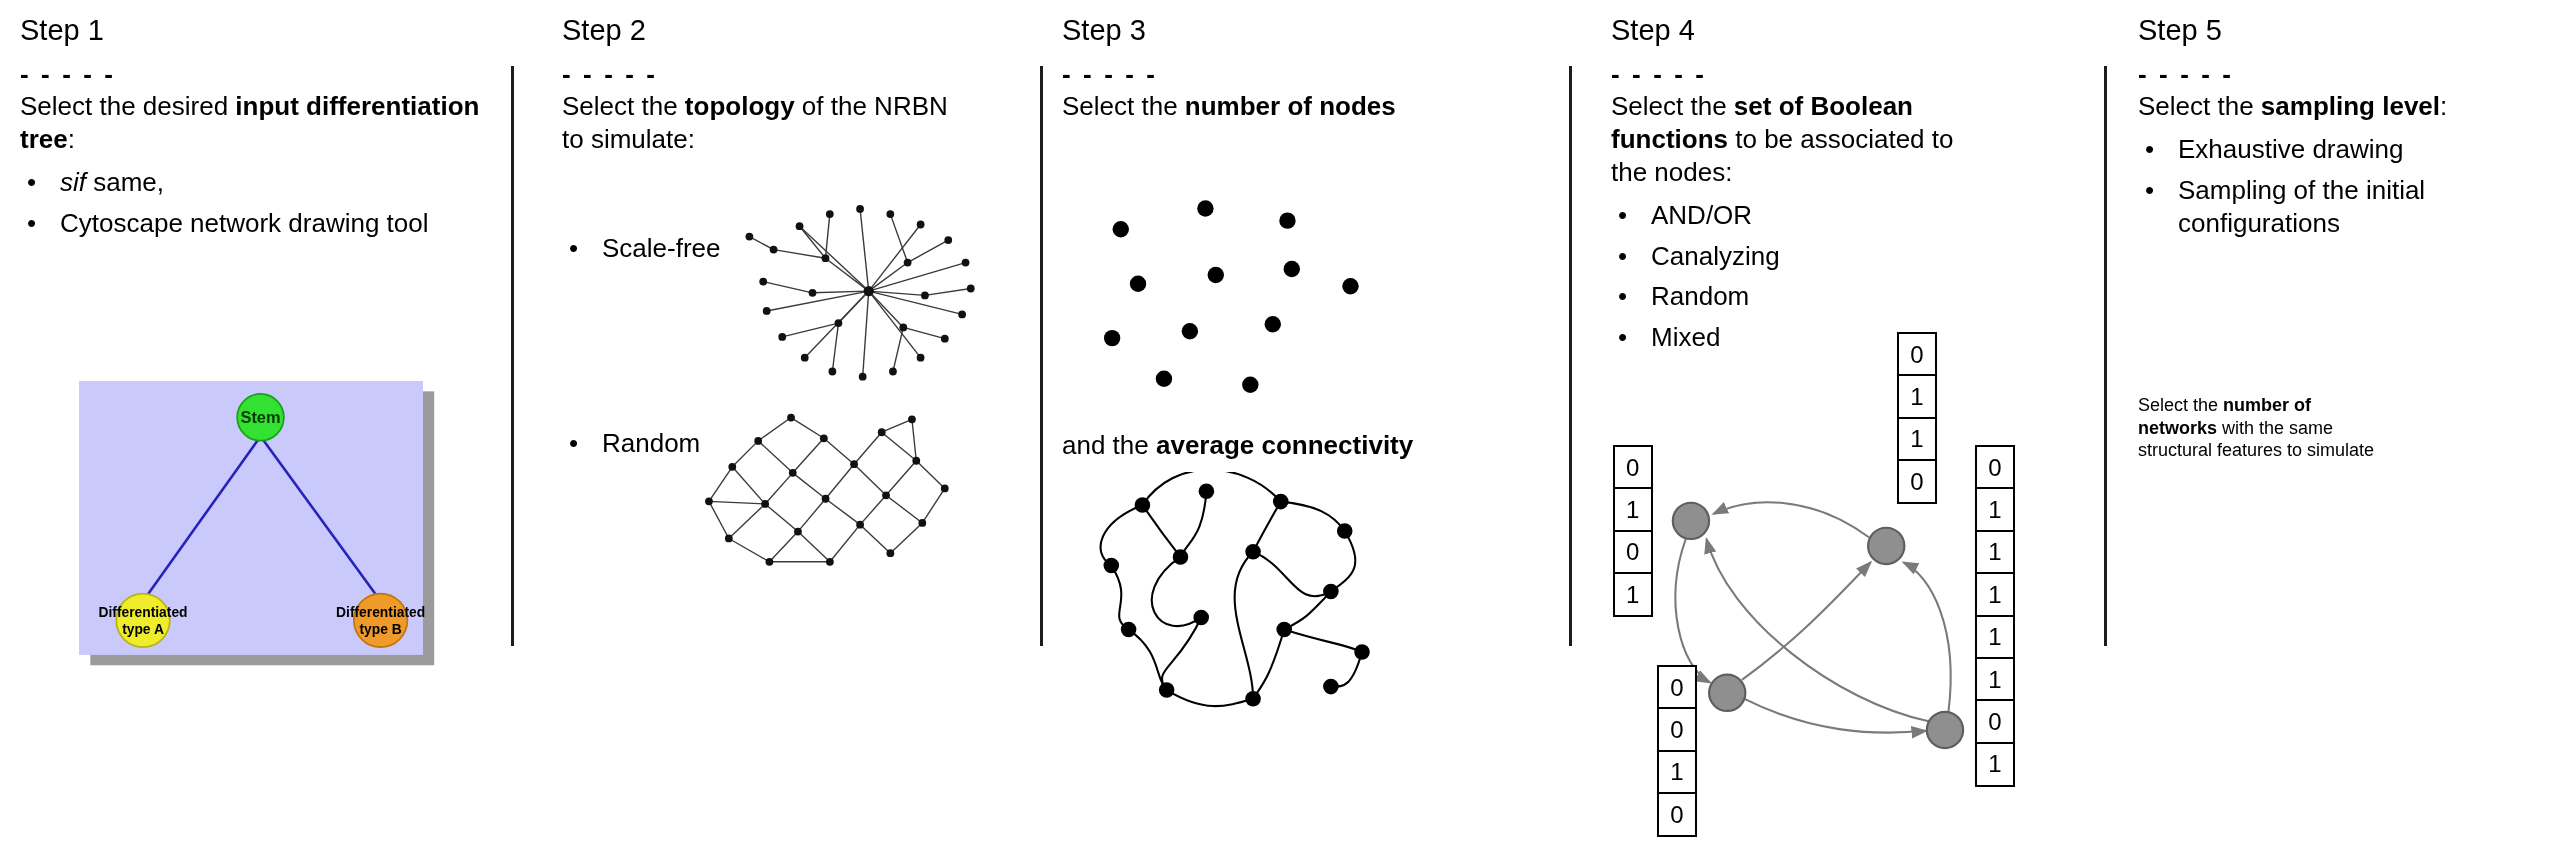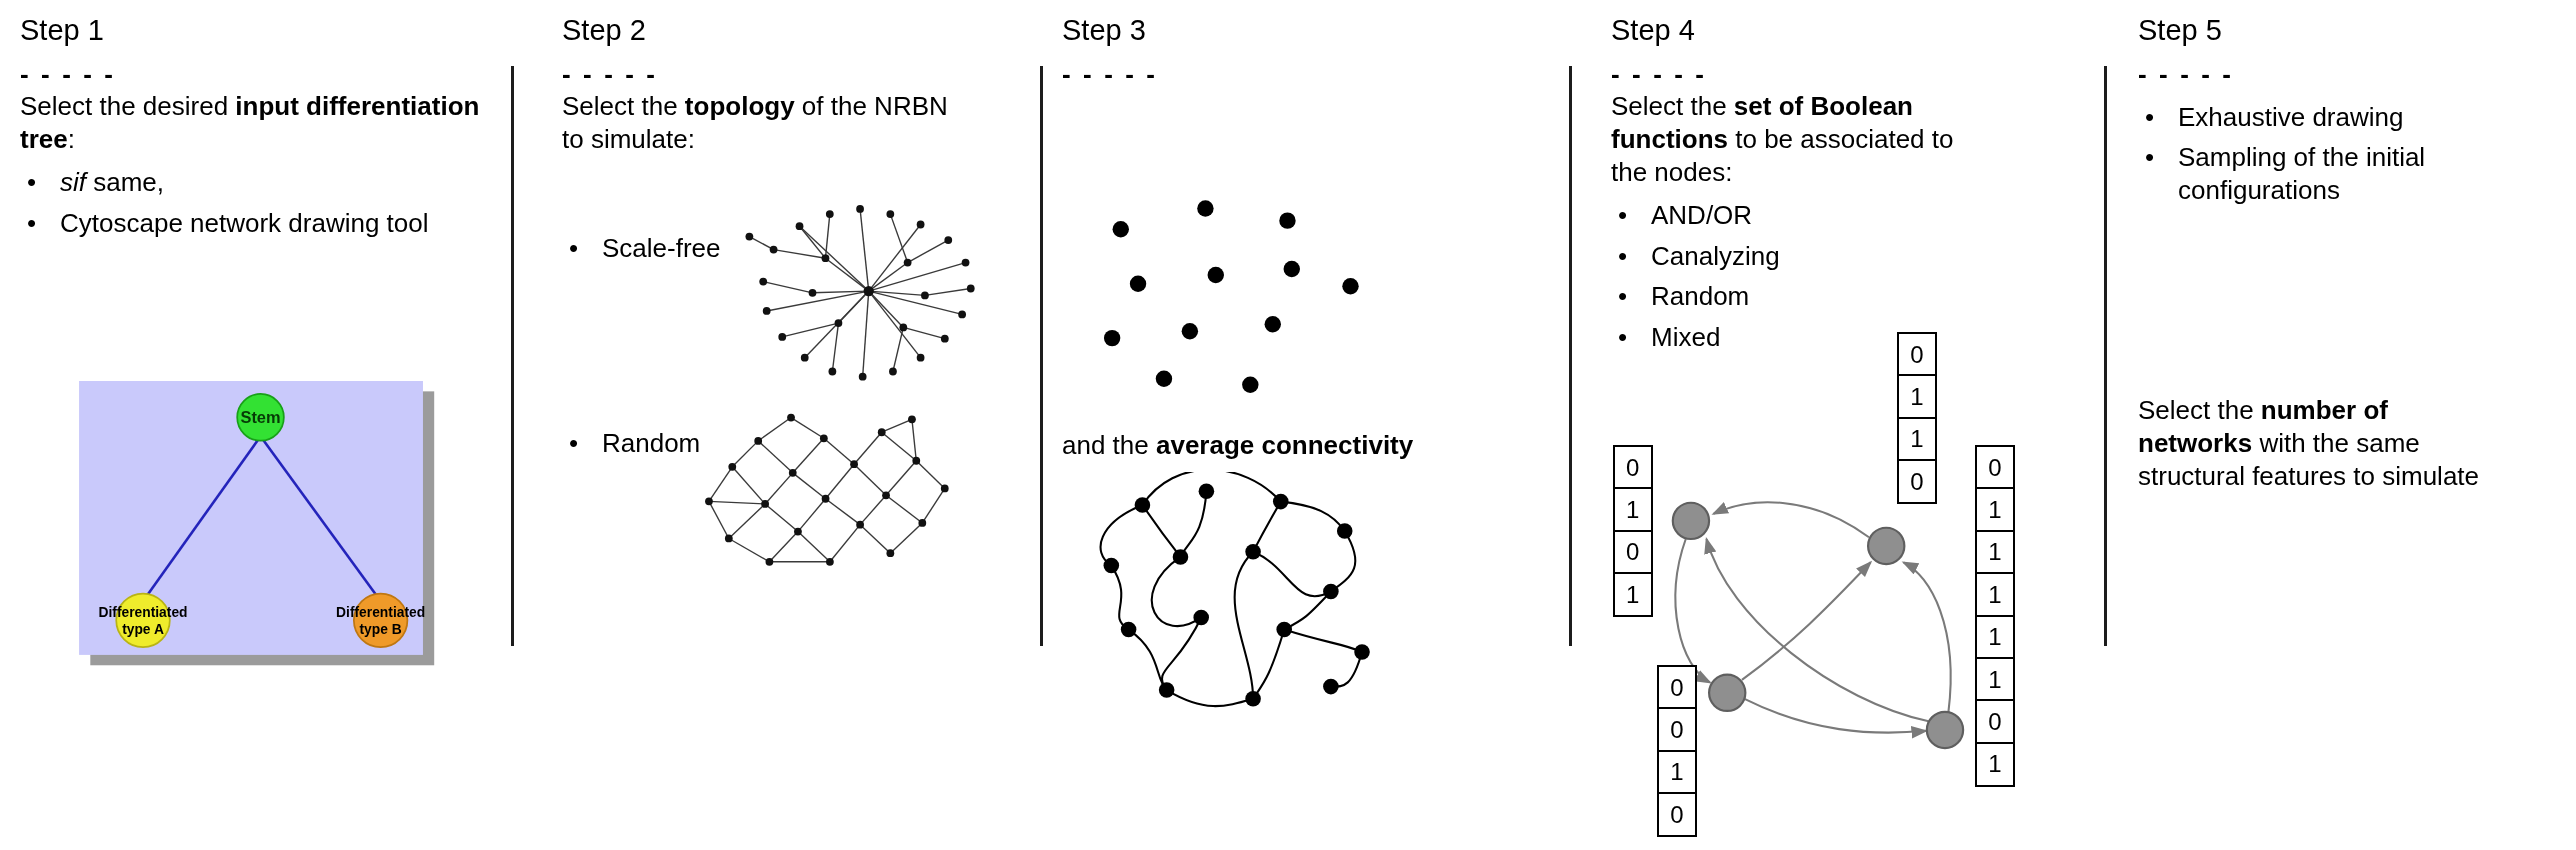--- a/index.html
+++ b/index.html
@@ -13,21 +13,21 @@
   .intro { font-size: 26px; line-height: 1.26; }
   .bullets { list-style: none; margin-top: 10.4px; }
   .bullets li { display: flex; font-size: 26px; line-height: 1.26; margin-top: 7.8px; }
   .dot { width: 40px; padding-left: 7px; flex: none; }
   .btext { flex: 1; }
   strong { font-weight: bold; }
   em.sif { }
   .b-abs { position: absolute; display: flex; font-size: 26px; line-height: 1.26; }
   .abs { position: absolute; }
   .line2 { position: absolute; font-size: 26px; line-height: 1.26; }
-  .second-par { position: absolute; font-size: 26px; line-height: 1.26; }
+  .second-par { position: absolute; font-size: 18px; line-height: 1.26; }
   .tcol { position: absolute; display: flex; flex-direction: column; }
   .tcell { width: 40px; height: 45px; background: #fff; border: 2.6px solid #000; margin-top: -2.6px;
            display: flex; align-items: center; justify-content: center; font-size: 24px; }
   .tcol .tcell:first-child { margin-top: 0; }
   .node-label { font: bold 16px "Liberation Sans", sans-serif; fill: #000; }
   .stem-label { font: bold 19px "Liberation Sans", sans-serif; fill: #063b06; }
 </style>
 </head>
 <body>
 
@@ -205,20 +205,21 @@
         <circle cx="288" cy="100" r="4.5"></circle>
           <circle cx="110" cy="18" r="4.5"></circle>
           <circle cx="250" cy="20" r="4.5"></circle>
       </g>
     </svg>
   </section>
 
   <section class="col" style="left:1062px;width:472px">
     <h2 class="step-title">Step 3</h2>
     <div class="dashes">- - - - -</div>
+    <p class="intro"><span>Select the </span><strong>number of nodes</strong></p>
 
     <svg class="abs" style="left:21.6px;top:193px" width="286" height="209" viewBox="0 0 330 242">
       <g fill="#000">
         <circle cx="42" cy="42" r="9.5"></circle>
           <circle cx="140" cy="18" r="9.5"></circle>
           <circle cx="235" cy="32" r="9.5"></circle>
         <circle cx="62" cy="105" r="9.5"></circle>
           <circle cx="152" cy="95" r="9.5"></circle>
           <circle cx="240" cy="88" r="9.5"></circle>
         <circle cx="308" cy="108" r="9.5"></circle>
@@ -347,20 +348,21 @@
       <div class="tcell">1</div>
       <div class="tcell">1</div>
       <div class="tcell">0</div>
       <div class="tcell">1</div>
     </div>
   </section>
 
   <section class="col" style="left:2138px;width:433px">
     <h2 class="step-title">Step 5</h2>
     <div class="dashes">- - - - -</div>
+    <p class="intro"><span>Select the </span><strong>sampling level</strong><span>:</span></p>
     <ul class="bullets">
       <li>
         <span class="dot">•</span>
         <span class="btext">Exhaustive drawing</span>
       </li>
       <li>
         <span class="dot">•</span>
         <span class="btext">Sampling of the initial configurations</span>
       </li>
     </ul>

